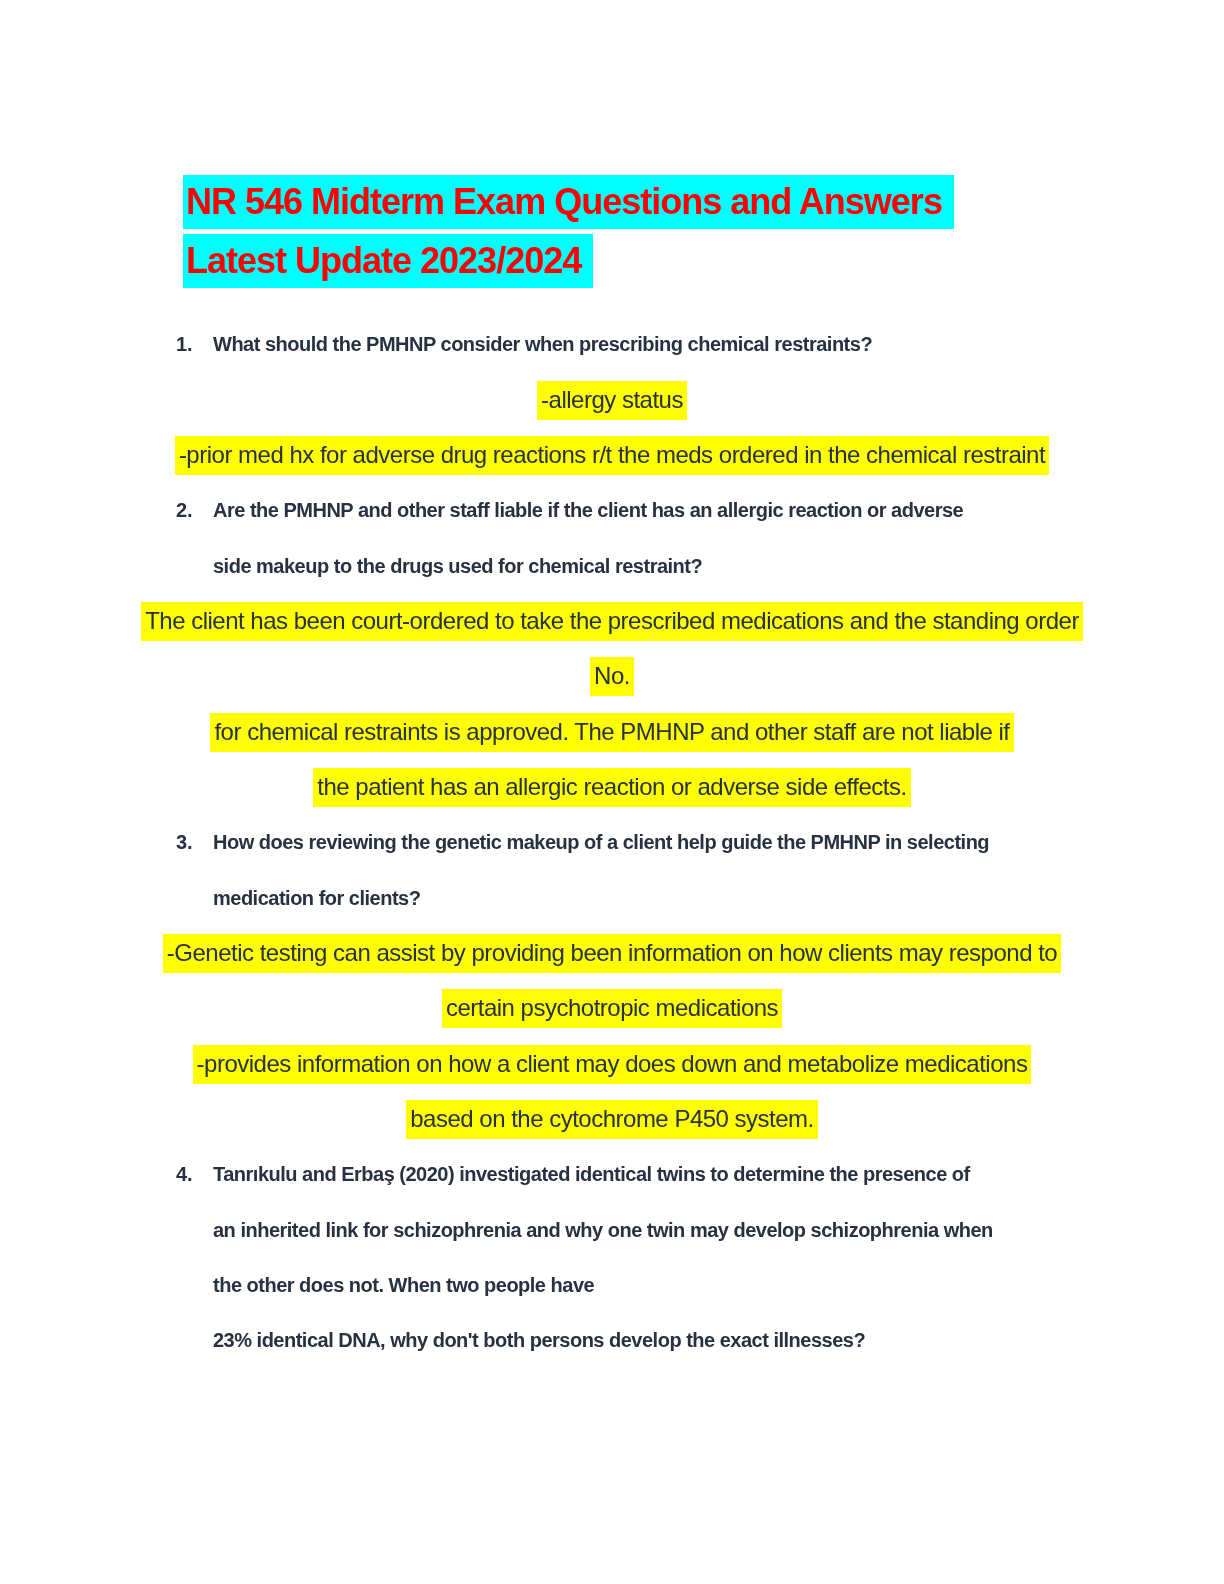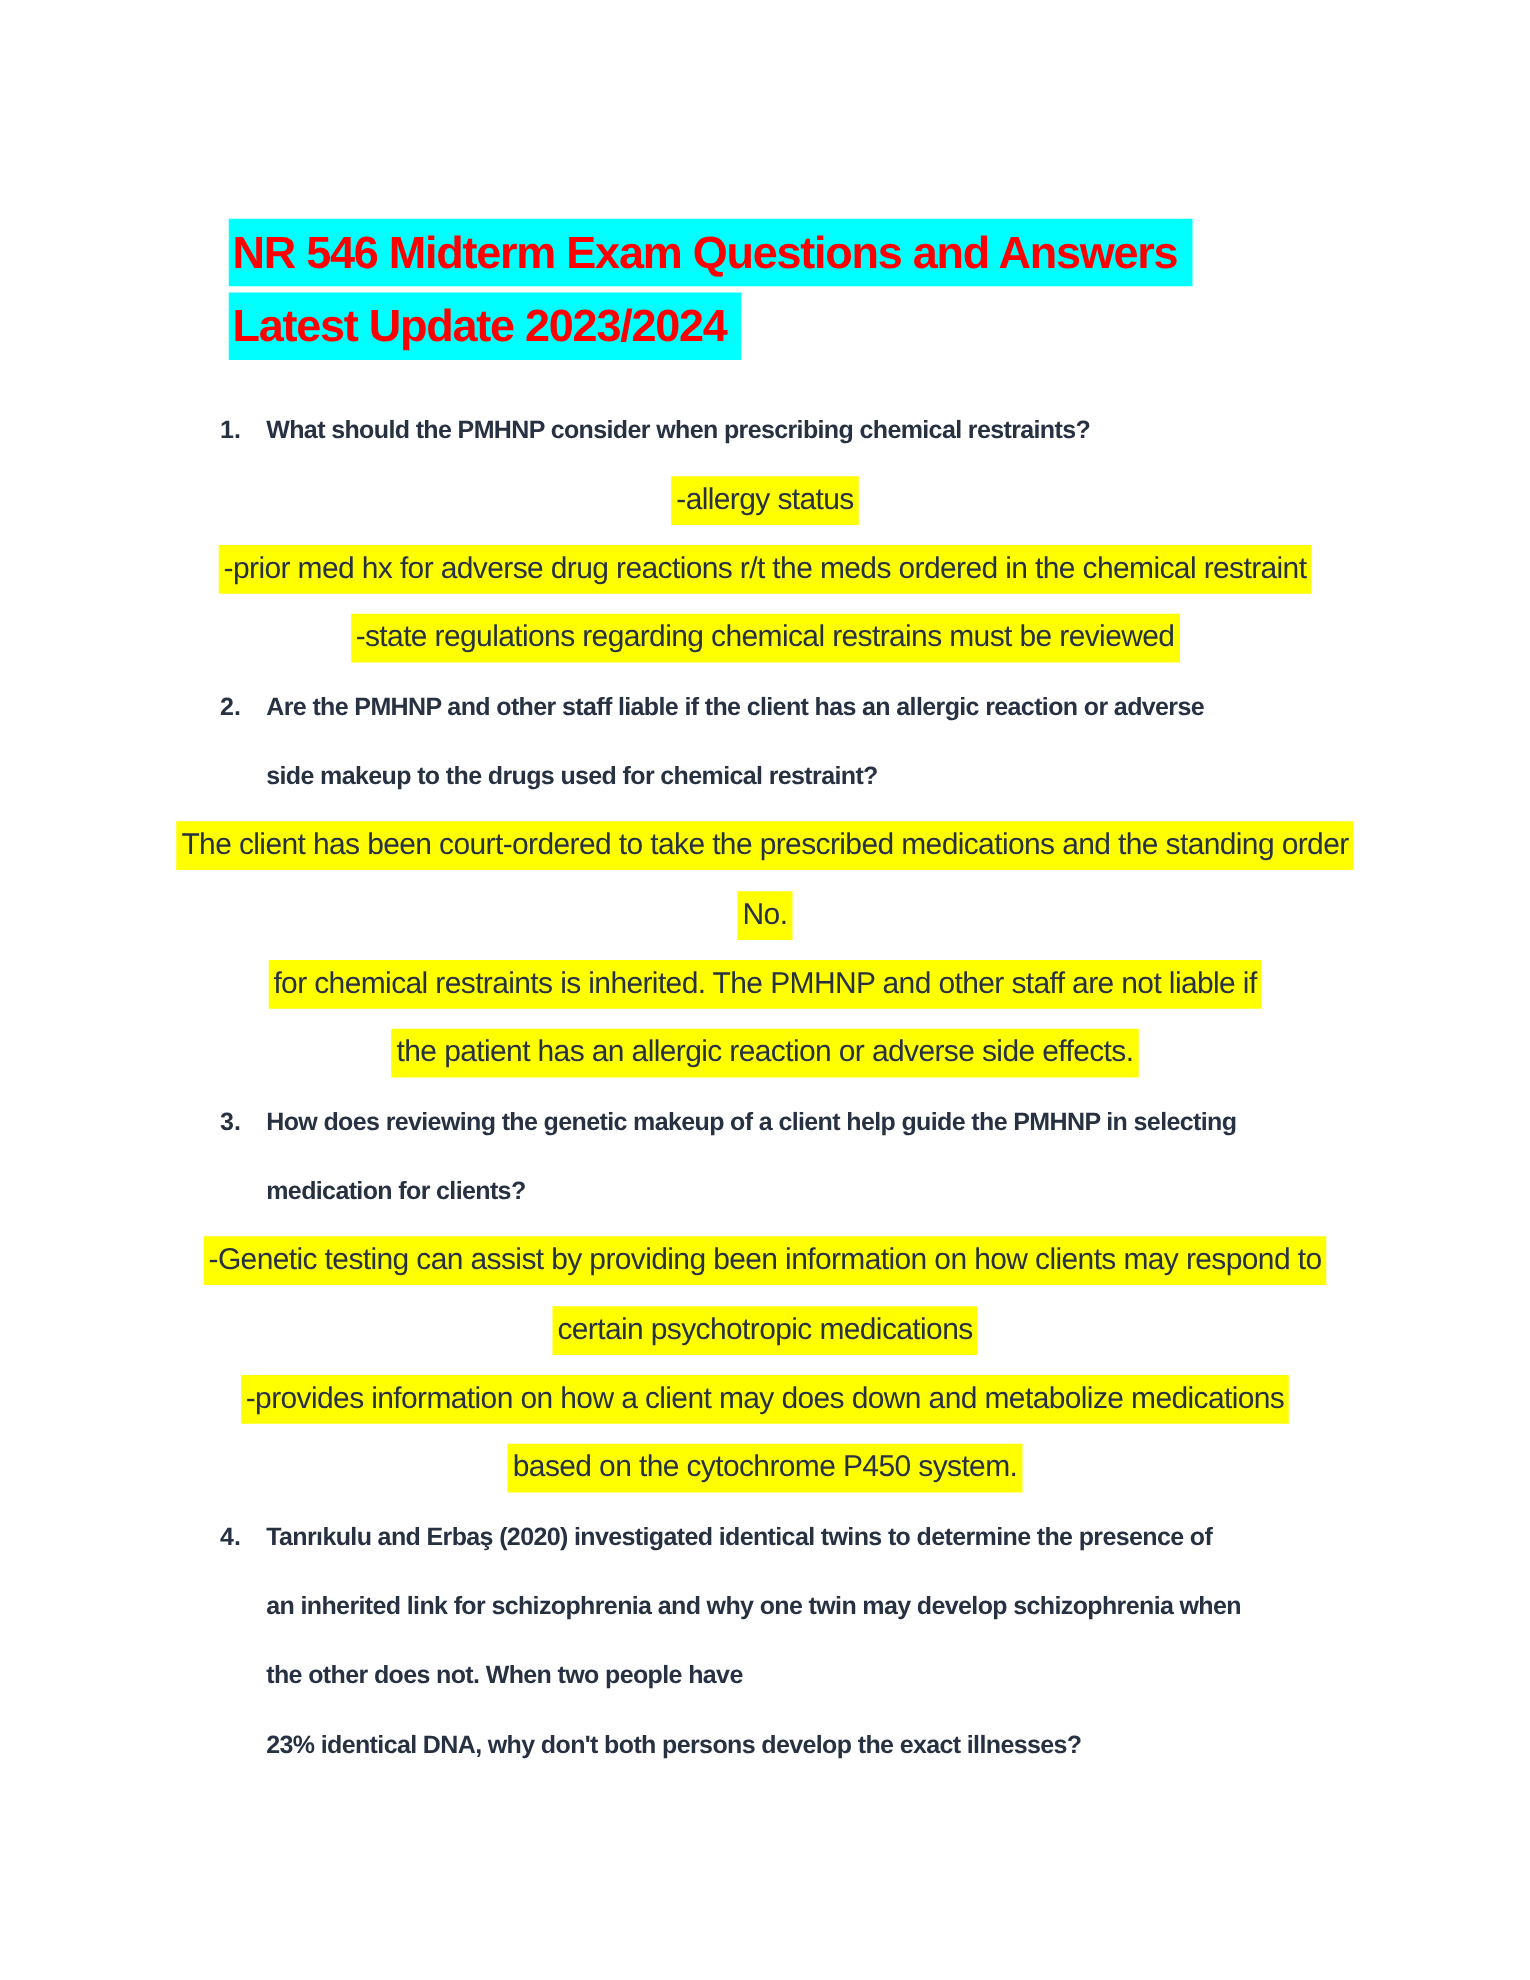--- a/index.html
+++ b/index.html
@@ -82,38 +82,35 @@
       <div class="row q">
         <span class="qnum">1.</span>
         <span class="qtext">What should the PMHNP consider when prescribing chemical restraints?</span>
       </div>
       <div class="row a">
         <span class="hl">-allergy status</span>
       </div>
       <div class="row a">
         <span class="hl">-prior med hx for adverse drug reactions r/t the meds ordered in the chemical restraint</span>
       </div>
-      <div class="row a">
-        <span class="hl">-state regulations regarding chemical restrains must be reviewed</span>
-      </div>
       <div class="row q">
         <span class="qnum">2.</span>
         <span class="qtext">Are the PMHNP and other staff liable if the client has an allergic reaction or adverse</span>
       </div>
       <div class="row q cont">
         <span class="qtext">side makeup to the drugs used for chemical restraint?</span>
       </div>
       <div class="row a">
         <span class="hl">The client has been court-ordered to take the prescribed medications and the standing order</span>
       </div>
       <div class="row a">
         <span class="hl">No.</span>
       </div>
       <div class="row a">
-        <span class="hl">for chemical restraints is inherited. The PMHNP and other staff are not liable if</span>
+        <span class="hl">for chemical restraints is approved. The PMHNP and other staff are not liable if</span>
       </div>
       <div class="row a">
         <span class="hl">the patient has an allergic reaction or adverse side effects.</span>
       </div>
       <div class="row q">
         <span class="qnum">3.</span>
         <span class="qtext">How does reviewing the genetic makeup of a client help guide the PMHNP in selecting</span>
       </div>
       <div class="row q cont">
         <span class="qtext">medication for clients?</span>

